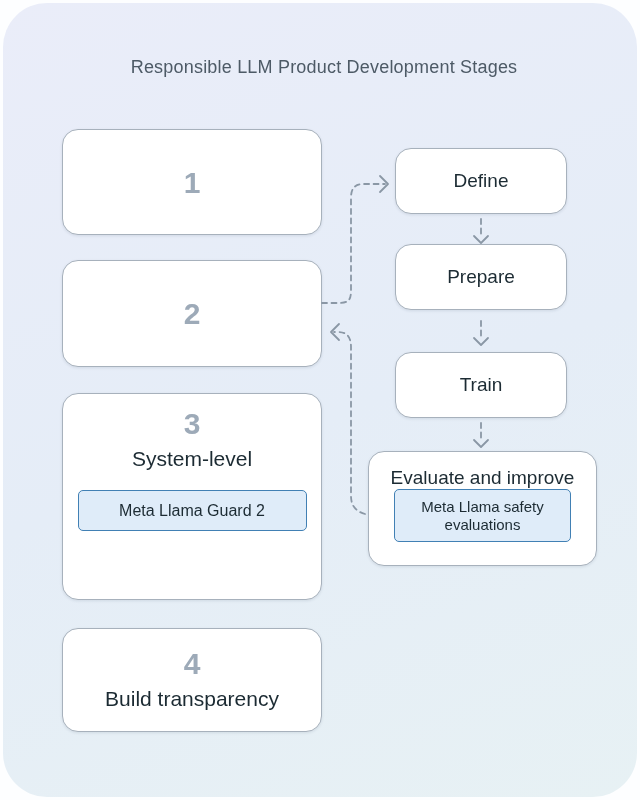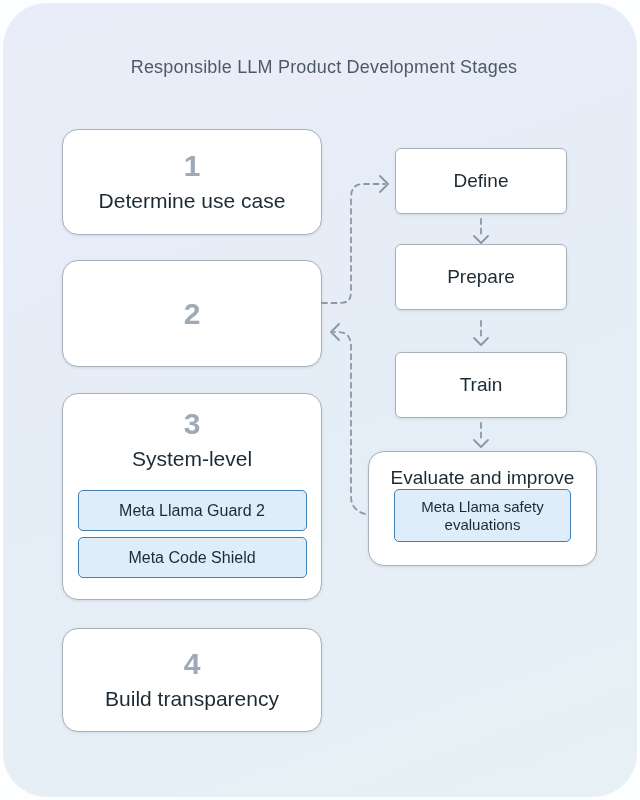--- a/index.html
+++ b/index.html
@@ -85,21 +85,21 @@
     align-items:center;
     justify-content:center;
     font-size:16px;
     font-weight:500;
     color:var(--text-dark);
     text-align:center;
     padding:4px 8px;
     line-height:1.2;
   }
   
-  .flow-step{left:395px;width:172px;height:66px;border-radius:6px;}
+  .flow-step{left:395px;width:172px;height:66px;}
   .flow-define{top:148px;}
   .flow-prepare{top:244px;}
   .flow-train{top:352px;justify-content:center;}
   .flow-label{
     font-size:19px;
     font-weight:500;
     color:var(--text-dark);
   }
   .flow-evaluate{
     left:368px;top:451px;width:229px;height:115px;
@@ -127,33 +127,31 @@
 </style>
 </head>
 <body>
 
 <div class="card"></div>
 
 <div class="title">Responsible LLM Product Development Stages</div>
 
 <div class="box stage stage-1">
   <div class="stage-number">1</div>
-  <div class="stage-label">Determine use case</div>
 </div>
 
 <div class="box stage stage-2">
   <div class="stage-number">2</div>
 </div>
 
 <div class="box stage stage-3">
   <div class="stage-number">3</div>
   <div class="stage-label">System-level</div>
   <div class="tools">
     <div class="pill">Meta Llama Guard 2</div>
-    <div class="pill">Meta Code Shield</div>
   </div>
 </div>
 
 <div class="box stage stage-4">
   <div class="stage-number">4</div>
   <div class="stage-label">Build transparency</div>
 </div>
 
 <div class="box flow-step flow-define">
   <div class="flow-label">Define</div>

